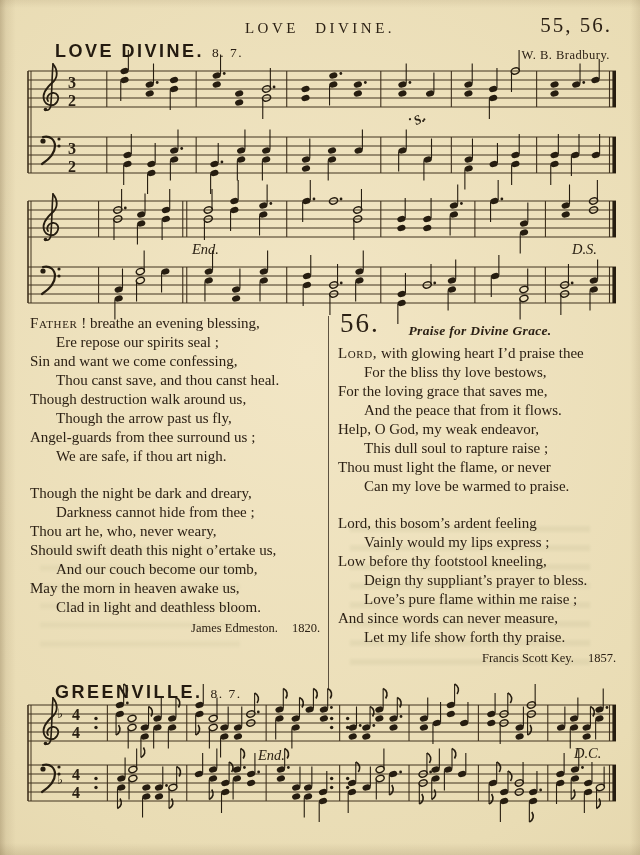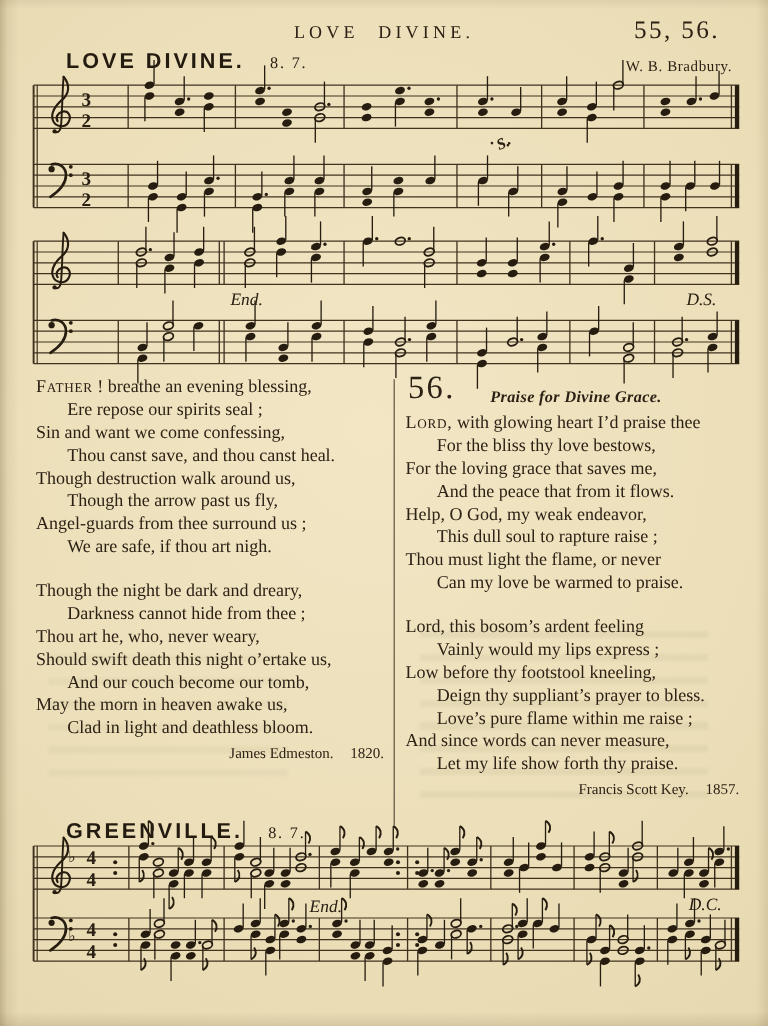--- a/index.html
+++ b/index.html
@@ -11,24 +11,24 @@
   .page::before{content:"";position:absolute;inset:0;pointer-events:none;
     background:
       linear-gradient(90deg, rgba(110,88,52,.30) 0, rgba(110,88,52,.10) 6px, rgba(110,88,52,0) 16px),
       linear-gradient(270deg, rgba(110,88,52,.14) 0, rgba(110,88,52,0) 10px),
       linear-gradient(0deg, rgba(110,88,52,.16) 0, rgba(110,88,52,0) 12px),
       linear-gradient(180deg, rgba(110,88,52,.10) 0, rgba(110,88,52,0) 8px);}
   .ghost{position:absolute;pointer-events:none;opacity:.07;filter:blur(1.5px);
     background:repeating-linear-gradient(180deg, rgba(90,105,55,.0) 0 6px, rgba(90,105,55,.9) 6px 12px, rgba(90,105,55,.0) 12px 19px);}
   .running-head{position:absolute;left:0;right:0;top:20px;text-align:center;
     font-size:15px;letter-spacing:3.5px;word-spacing:9px;}
-  .head-nums{position:absolute;right:40px;top:13px;font-size:21px;letter-spacing:2px;}
+  .head-nums{position:absolute;right:28px;top:13px;font-size:21px;letter-spacing:2px;}
   .tune-row{position:absolute;left:55px;top:41px;white-space:nowrap;}
   .tune-title{font-family:"Liberation Sans",sans-serif;font-weight:bold;font-size:18px;letter-spacing:2.5px;color:#241b10;}
-  .tune-meter{font-size:13.5px;letter-spacing:1.5px;margin-left:21px;}
+  .tune-meter{font-size:13.5px;letter-spacing:1.5px;margin-left:8px;}
   .composer{position:absolute;right:30px;top:48px;font-size:12.5px;letter-spacing:.5px;}
   svg.sys{position:absolute;left:14px;overflow:visible;}
   #sys1{top:60px;} #sys2{top:190px;} #sys3{top:698px;}
   .ts{font-family:"Liberation Serif",serif;font-weight:bold;font-size:16px;fill:#2a2013;text-anchor:middle;}
   .mlabel{font-family:"Liberation Serif",serif;font-style:italic;font-size:14.5px;fill:#2a2013;}
   .segno-s{font-family:"Liberation Serif",serif;font-style:italic;font-weight:bold;font-size:13px;fill:#2a2013;}
   .flat{font-family:"DejaVu Sans",sans-serif;font-size:13px;fill:#2a2013;text-anchor:middle;}
   .col{position:absolute;top:314px;}
   #col55{left:30px;width:296px;} #col56{left:338px;width:284px;}
   .divider{position:absolute;left:328px;top:316px;width:1px;height:372px;background:rgba(44,33,21,.75);}

